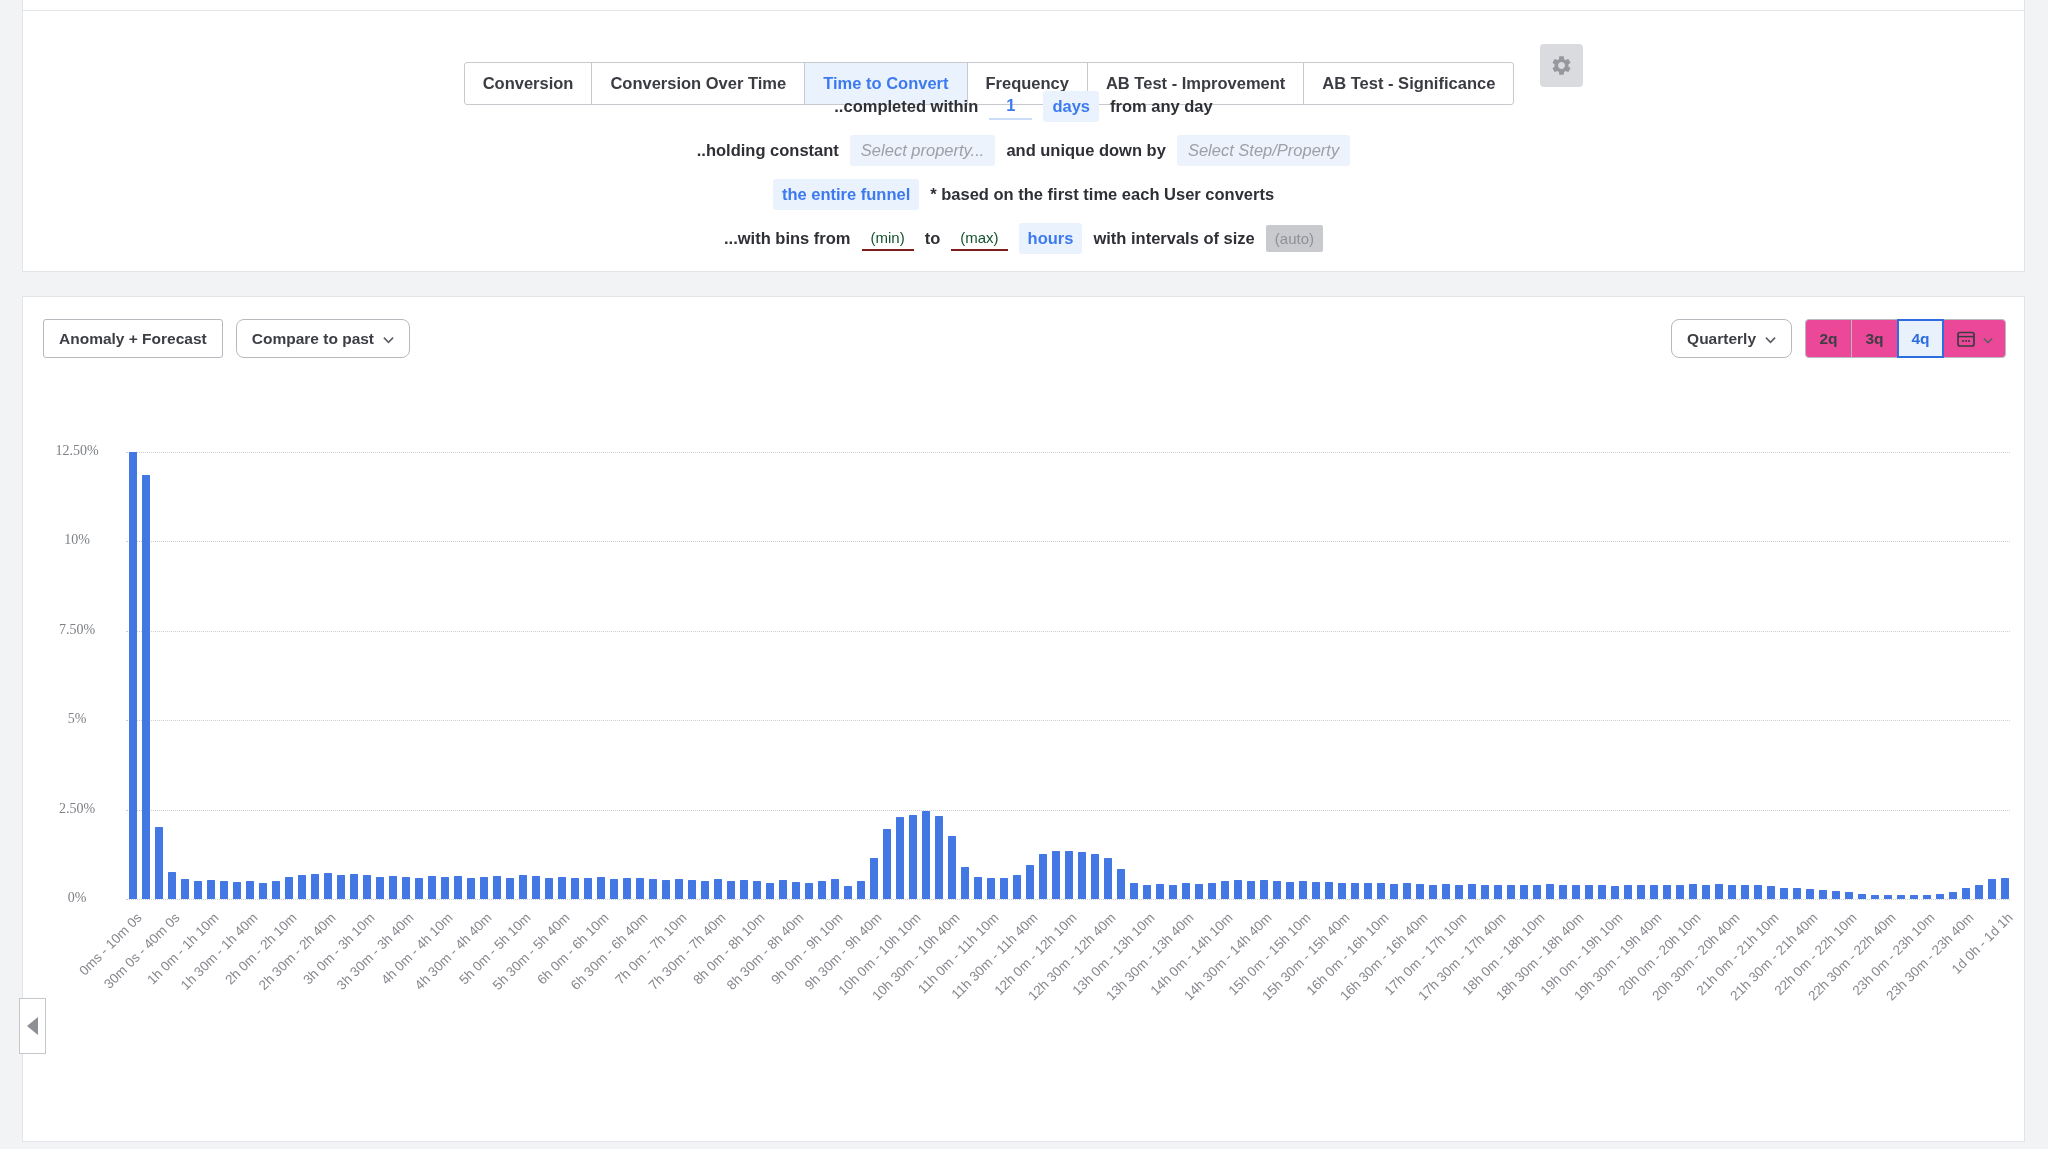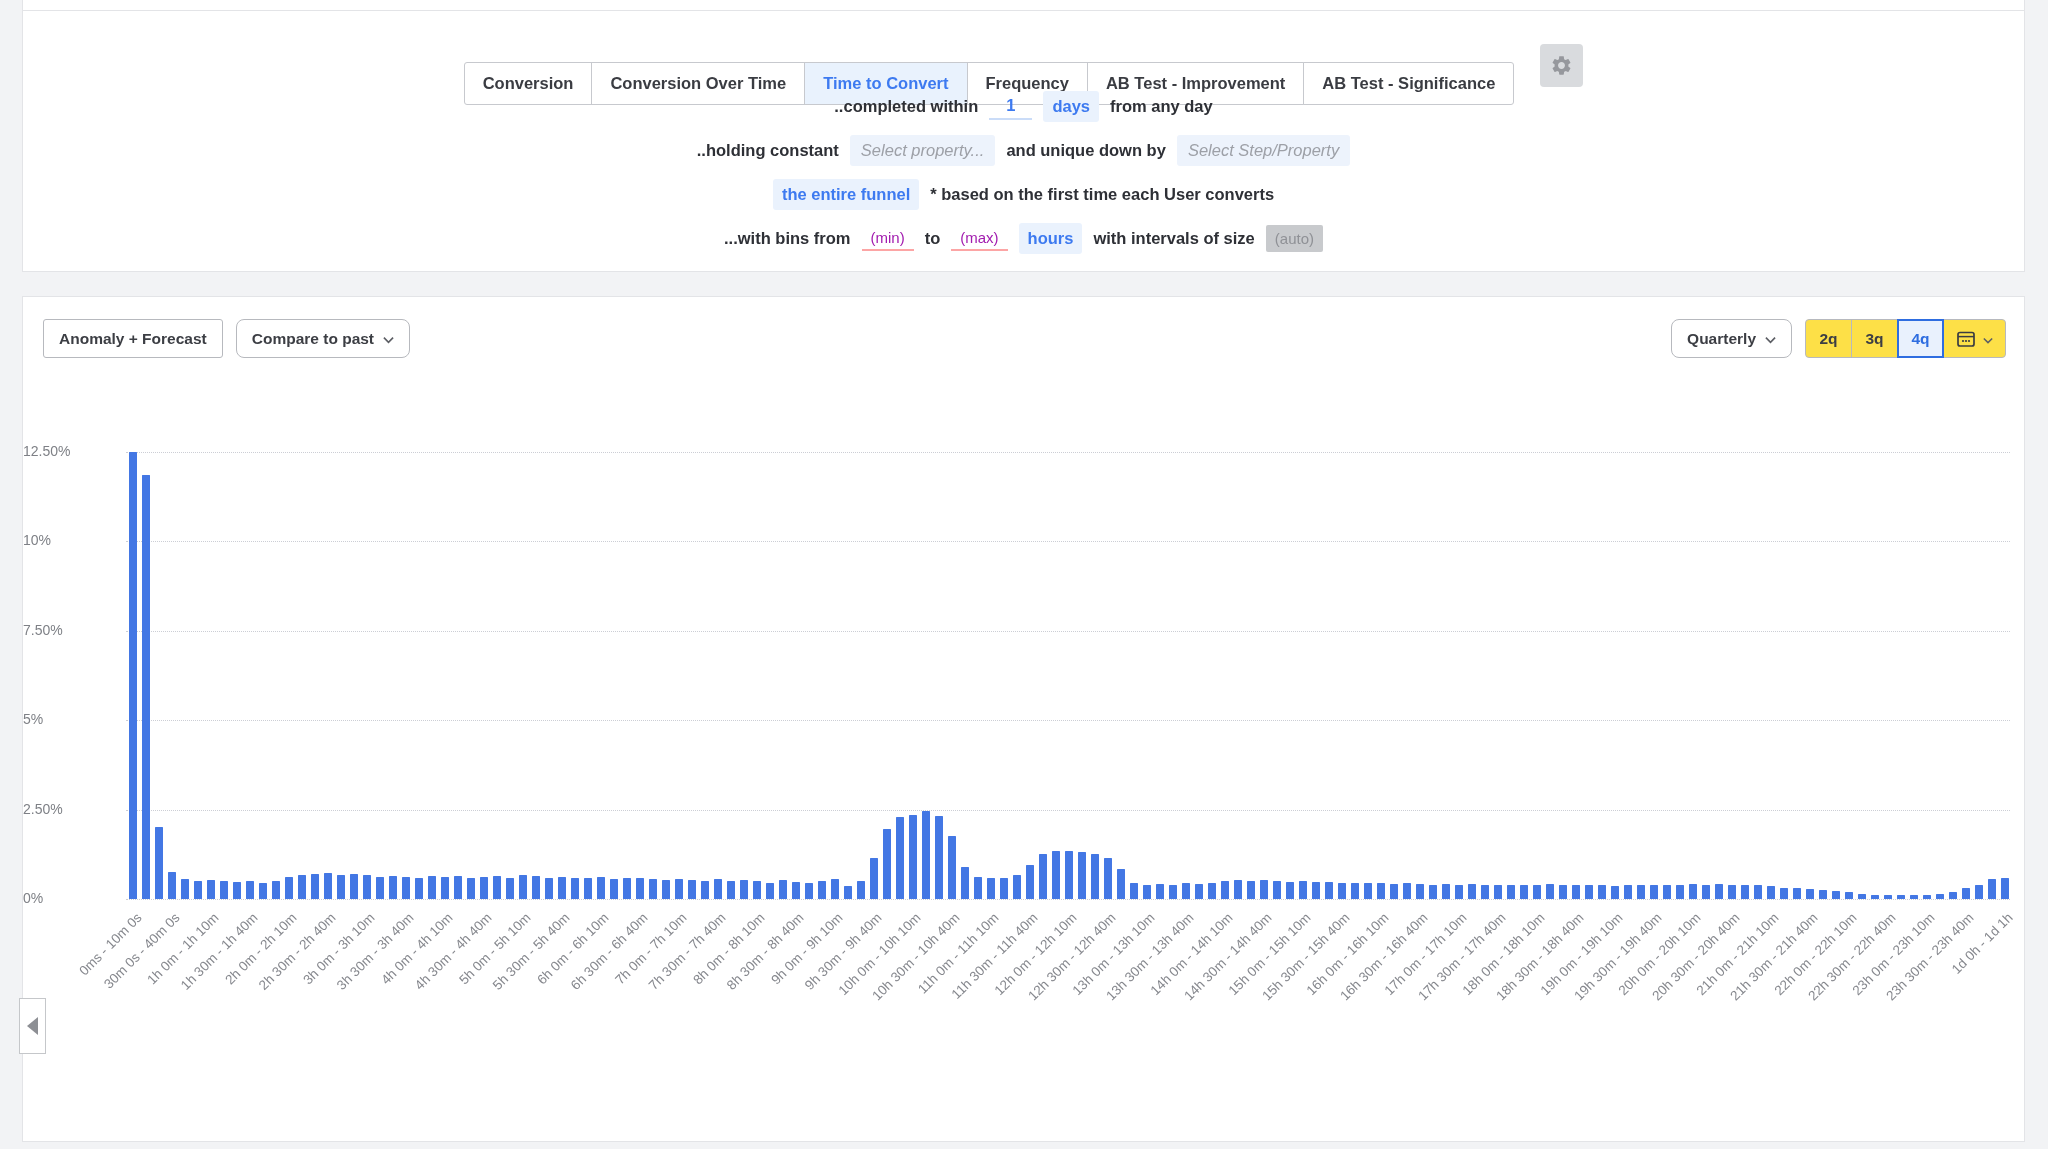--- a/index.html
+++ b/index.html
@@ -30,45 +30,45 @@
     background:#d9dbde; display:flex; align-items:center; justify-content:center; cursor:pointer;
   }
   .cfg-rows { position:absolute; left:0; top:84px; width:100%; }
   .cfg-row {
     height:44px; display:flex; justify-content:center; align-items:center; gap:11px;
     font-size:16.5px; font-weight:700; color:#2e3036; white-space:nowrap;
   }
   .chip-blue { color:#3d7af0; background:#eaf2fd; border-radius:3px; padding:6px 9px; font-weight:700; cursor:pointer; }
   .chip-ph { color:#9da0a7; background:#edf3fc; border-radius:3px; padding:6px 11px; font-style:italic; font-weight:400; cursor:pointer; }
   .num-input { color:#3d7af0; border-bottom:2px solid #cadcf8; padding:3px 17px; font-weight:700; cursor:text; }
-  .minmax { color:#a21caf; border-bottom:2px solid #fca5a5; padding:3px 9px; font-weight:400; font-size:15px; cursor:text; }
+  .minmax { color:#14532d; border-bottom:2px solid #7f1d1d; padding:3px 9px; font-weight:400; font-size:15px; cursor:text; }
   .auto-chip { color:#8f9196; background:#c8cacd; border-radius:2px; padding:5px 9px; font-weight:400; font-size:15px; cursor:pointer; }
 
   
   #chart-card { left:22px; top:296px; width:2003px; height:846px; }
   .toolbar { position:absolute; left:20px; right:18px; top:22px; display:flex; justify-content:space-between; align-items:center; }
   .tb-left, .tb-right { display:flex; align-items:center; gap:13px; }
   .btn {
     display:inline-flex; align-items:center; gap:9px; background:#fff;
     border:1px solid #b7b9be; border-radius:3px; font-weight:700; font-size:15.5px;
     color:#3c3e44; padding:0 15px; height:39px; cursor:pointer; white-space:nowrap;
   }
   .btn.pill { border-radius:8px; }
   .seg { display:flex; }
   .seg-cell {
     height:39px; min-width:47px; padding:0 12px; display:flex; align-items:center; justify-content:center;
-    border:1px solid #b7b9be; margin-left:-1px; background:#fde047;
+    border:1px solid #b7b9be; margin-left:-1px; background:#ec4899;
     font-weight:700; font-size:15.5px; color:#3c3e44; cursor:pointer;
   }
   .seg-cell:first-child { border-radius:4px 0 0 4px; margin-left:0; }
   .seg-cell:last-child { border-radius:0 4px 4px 0; }
   .seg-cell.active { border:2px solid #2e6de0; color:#2e6de0; background:#e9f1fd; z-index:2; }
 
   .gridline { position:absolute; left:103px; width:1884px; height:0; border-top:1px dotted #ccced5; }
-  .ylab { position:absolute; left:0; width:92px; text-align:left; font-size:14px; color:#7e8086; }
+  .ylab { position:absolute; left:8px; width:92px; text-align:center; font-size:14px; color:#7e8086;font-family:Liberation Serif, serif; }
   .bar { position:absolute; width:8px; border-radius:0.5px; cursor:pointer; }
   .xlab {
     position:absolute; width:175px; text-align:right; white-space:nowrap;
     font-size:13.5px; color:#85878d;
     transform:rotate(-45deg); transform-origin:100% 0;
   }
   .legend-row { position:absolute; left:0; top:780px; width:100%; display:flex; justify-content:center; align-items:center; gap:12px; }
   .legend-dot { width:14px; height:14px; border-radius:50%; }
   .legend-label { font-size:15.5px; color:#55575d; }
 

